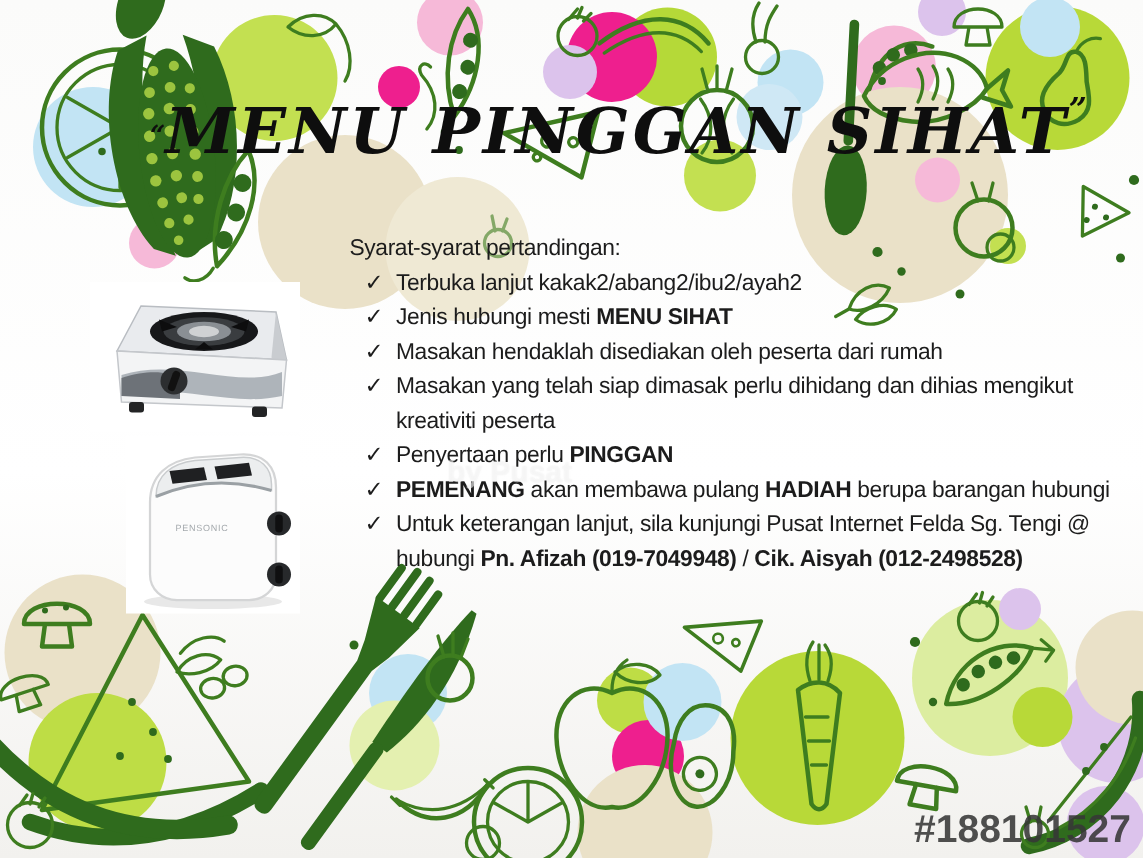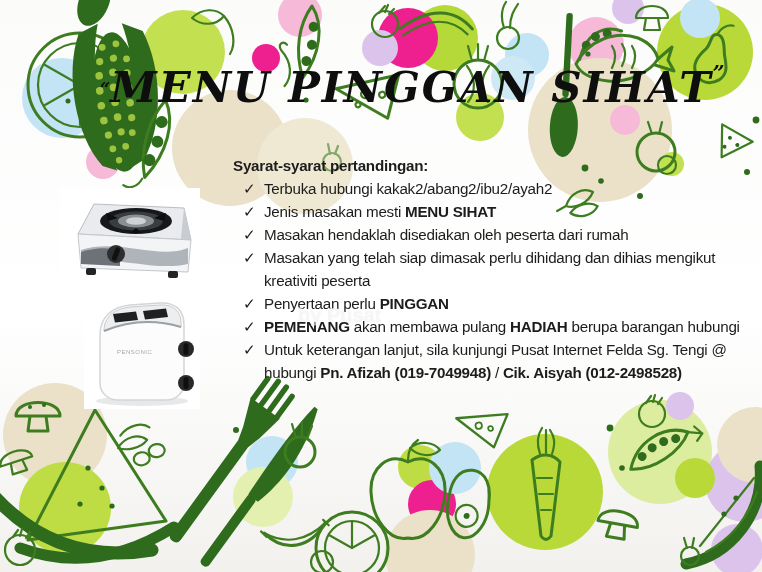--- a/index.html
+++ b/index.html
@@ -17,21 +17,21 @@
     font-family:"DejaVu Serif",serif;font-style:italic;font-weight:bold;
     font-size:42px;letter-spacing:2px;color:#0e0e0e;white-space:nowrap;
   }
   .q-open{font-size:0.42em;vertical-align:6px;letter-spacing:0;}
   .q-close{font-size:0.5em;vertical-align:22px;letter-spacing:0;}
   .photo{position:absolute;background:#fff;z-index:2;}
   .photo-stove{left:60px;top:188px;width:140px;height:100px;}
   .photo-toaster{left:84px;top:291px;width:116px;height:118px;}
   .rules{position:absolute;left:233px;top:154px;width:515px;z-index:2;
     font-size:15.2px;line-height:23px;letter-spacing:-0.25px;}
-  .rules h2{margin:0;font-size:15.2px;font-weight:bold;}
+  .rules h2{margin:0;font-size:15.2px;font-weight:normal;}
   .rules ul{list-style:none;margin:0;padding:0;}
   .rules li{display:flex;padding-left:10px;}
   .check{flex:0 0 21px;width:21px;}
   .li-text{flex:1;}
   .fotolia{position:absolute;left:214px;top:246px;z-index:3;pointer-events:none;
     font-size:54px;font-weight:bold;color:rgba(255,255,255,0.55);
     text-shadow:0 0 2px rgba(190,190,190,0.35);}
   .byadobe{position:absolute;left:298px;top:304px;z-index:3;pointer-events:none;
     font-size:20px;font-weight:bold;color:rgba(255,255,255,0.5);
     text-shadow:0 0 1px rgba(190,190,190,0.3);}
@@ -354,25 +354,25 @@
         <rect x="99.5" y="86" width="5" height="12" rx="2.5" fill="#0f0f10"></rect>
       <text x="33" y="63" font-size="6" letter-spacing="0.5" fill="#a4a9ad" font-family="Liberation Sans, sans-serif">PENSONIC</text>
     </svg>
   </div>
 
   <div class="rules">
     <h2>Syarat-syarat pertandingan:</h2>
     <ul>
       <li>
         <span class="check">✓</span>
-        <span class="li-text"><span>Terbuka hubungi kakak2/abang2/ibu2/ayah2</span></span>
-      </li>
-      <li>
-        <span class="check">✓</span>
-        <span class="li-text"><span>Jenis masakan mesti </span><b>MENU SIHAT</b></span>
+        <span class="li-text"><span>Terbuka lanjut kakak2/abang2/ibu2/ayah2</span></span>
+      </li>
+      <li>
+        <span class="check">✓</span>
+        <span class="li-text"><span>Jenis hubungi mesti </span><b>MENU SIHAT</b></span>
       </li>
       <li>
         <span class="check">✓</span>
         <span class="li-text"><span>Masakan hendaklah disediakan oleh peserta dari rumah</span></span>
       </li>
       <li>
         <span class="check">✓</span>
         <span class="li-text"><span>Masakan yang telah siap dimasak perlu dihidang dan dihias mengikut kreativiti peserta</span></span>
       </li>
       <li>
@@ -384,14 +384,15 @@
         <span class="li-text"><b>PEMENANG</b><span> akan membawa pulang </span><b>HADIAH</b><span> berupa barangan hubungi</span></span>
       </li>
       <li>
         <span class="check">✓</span>
         <span class="li-text"><span>Untuk keterangan lanjut, sila kunjungi Pusat Internet Felda Sg. Tengi @ hubungi </span><b>Pn. Afizah (019-7049948)</b><span> / </span><b>Cik. Aisyah (012-2498528)</b></span>
       </li>
     </ul>
   </div>
 
   <div class="byadobe">by Pusat</div>
+  <div class="stock-id">#188101527</div>
 
 </div>
 
 </body></html>

